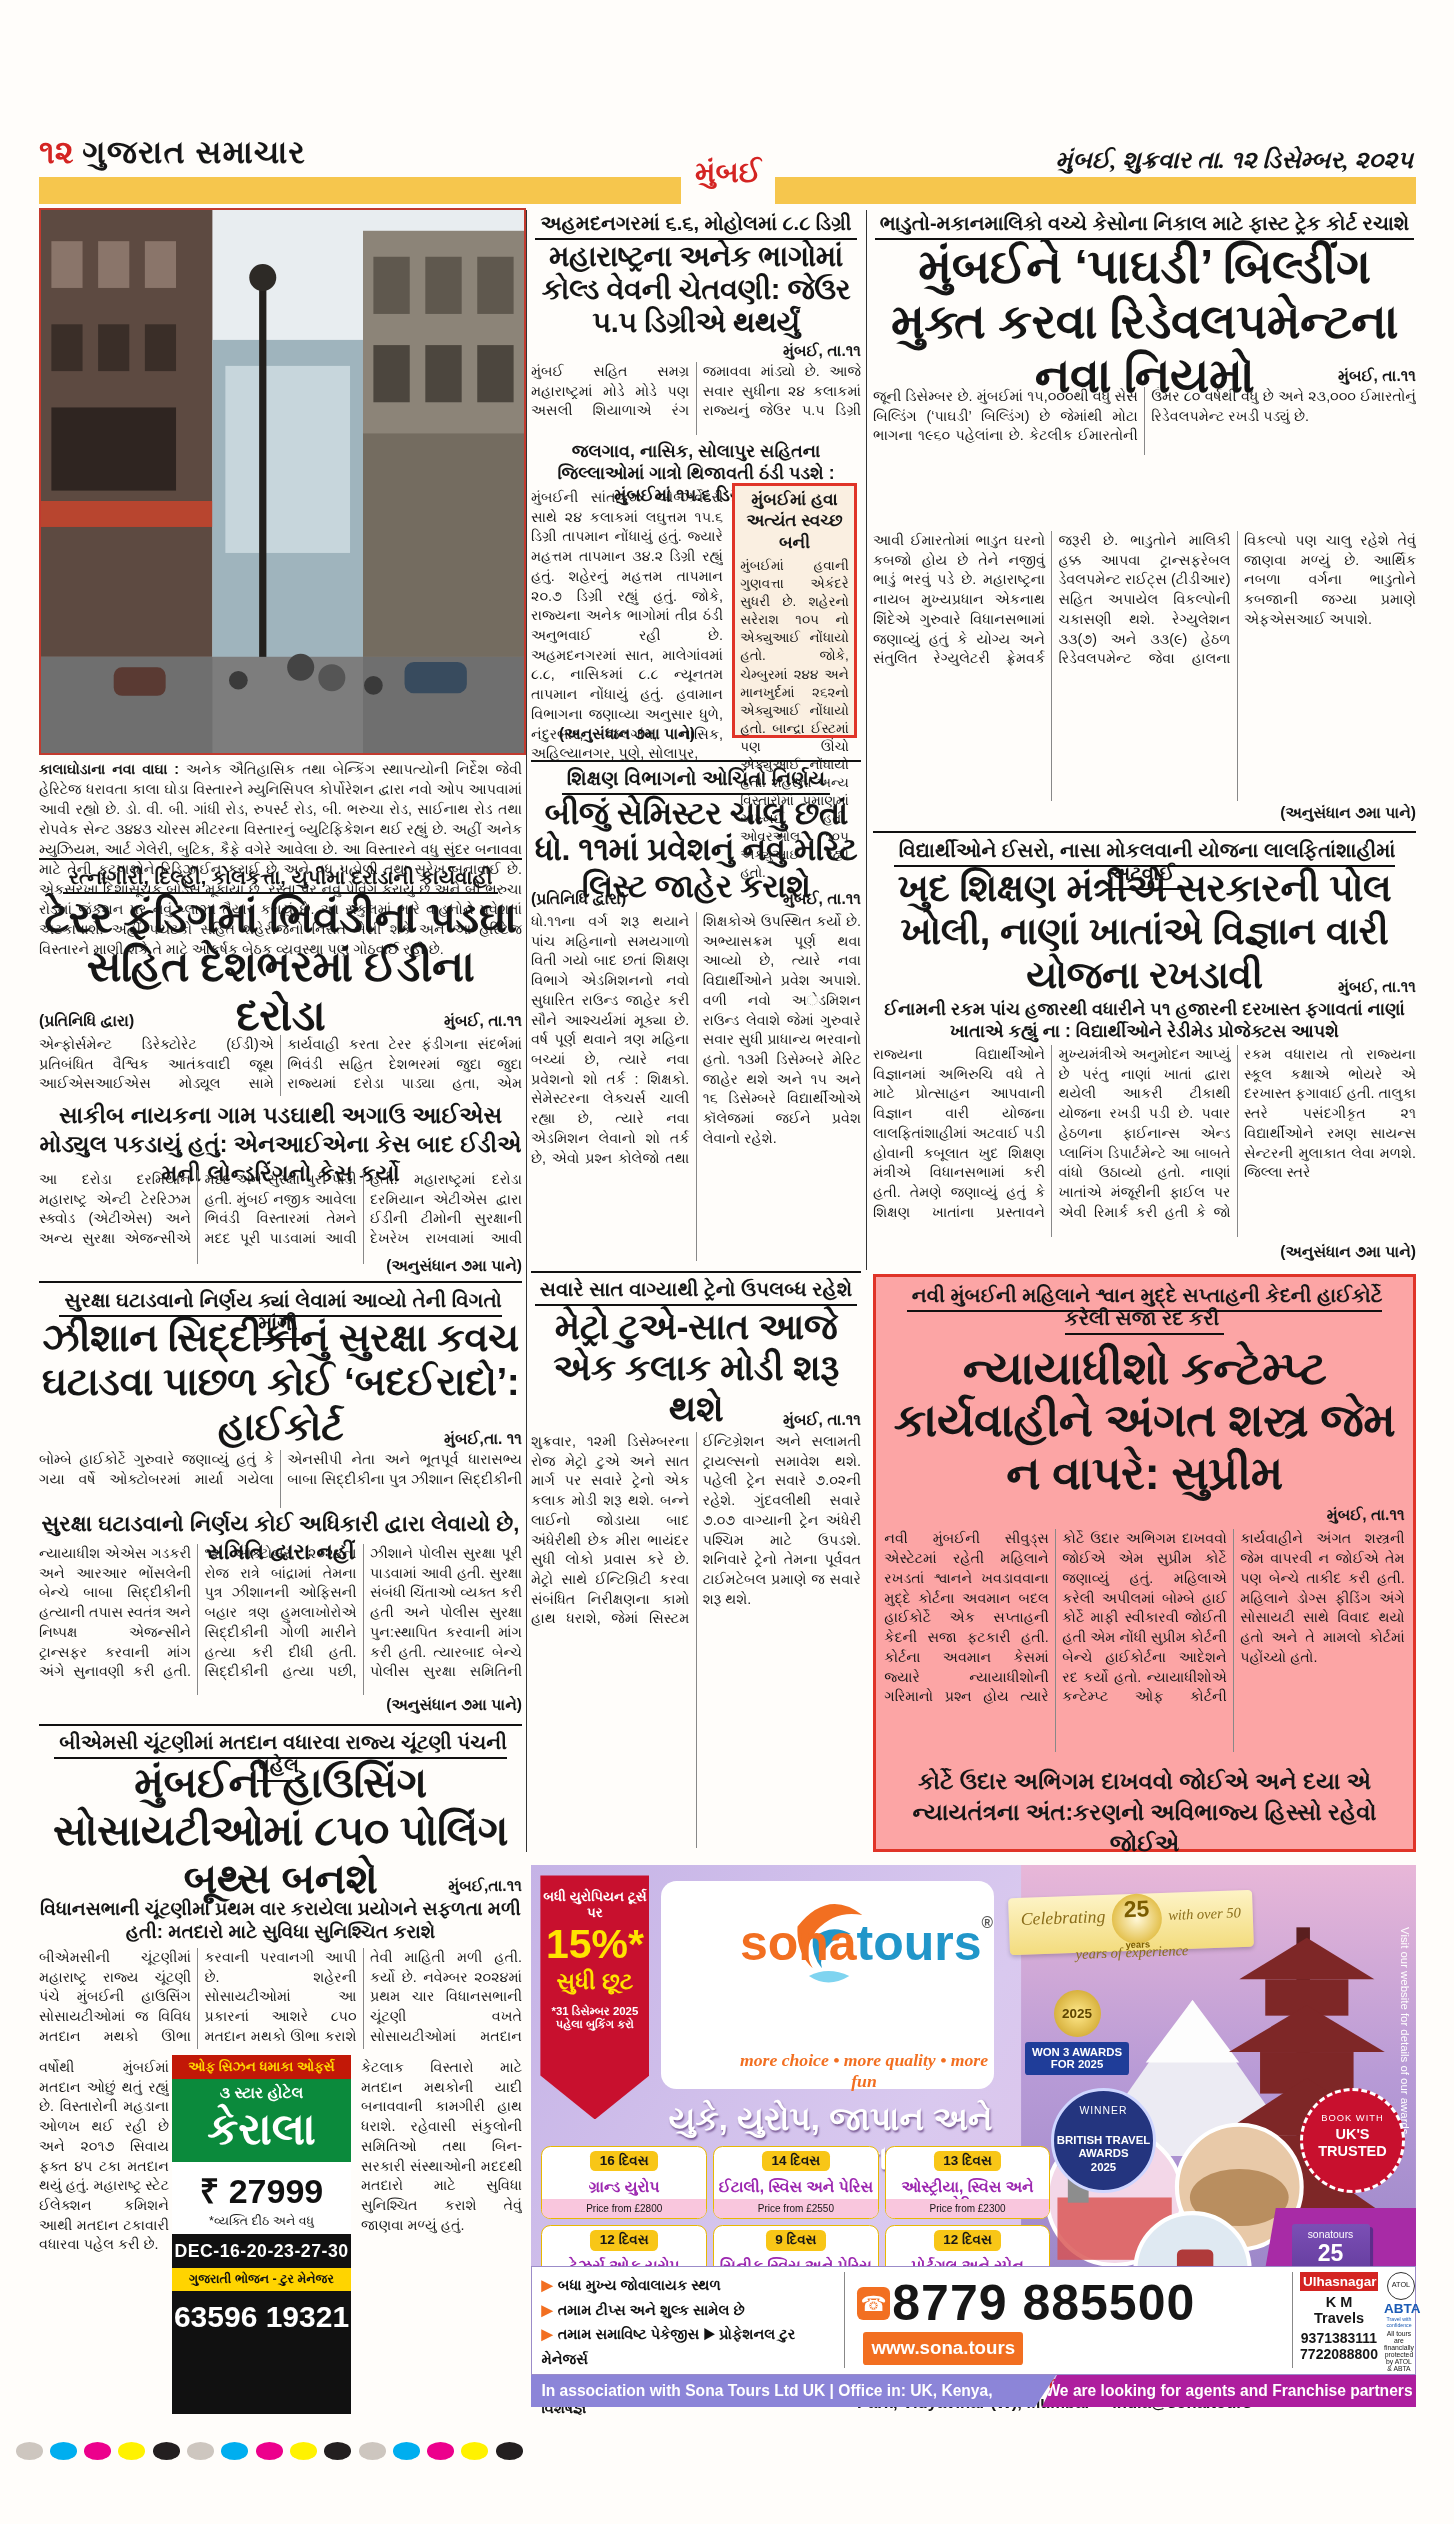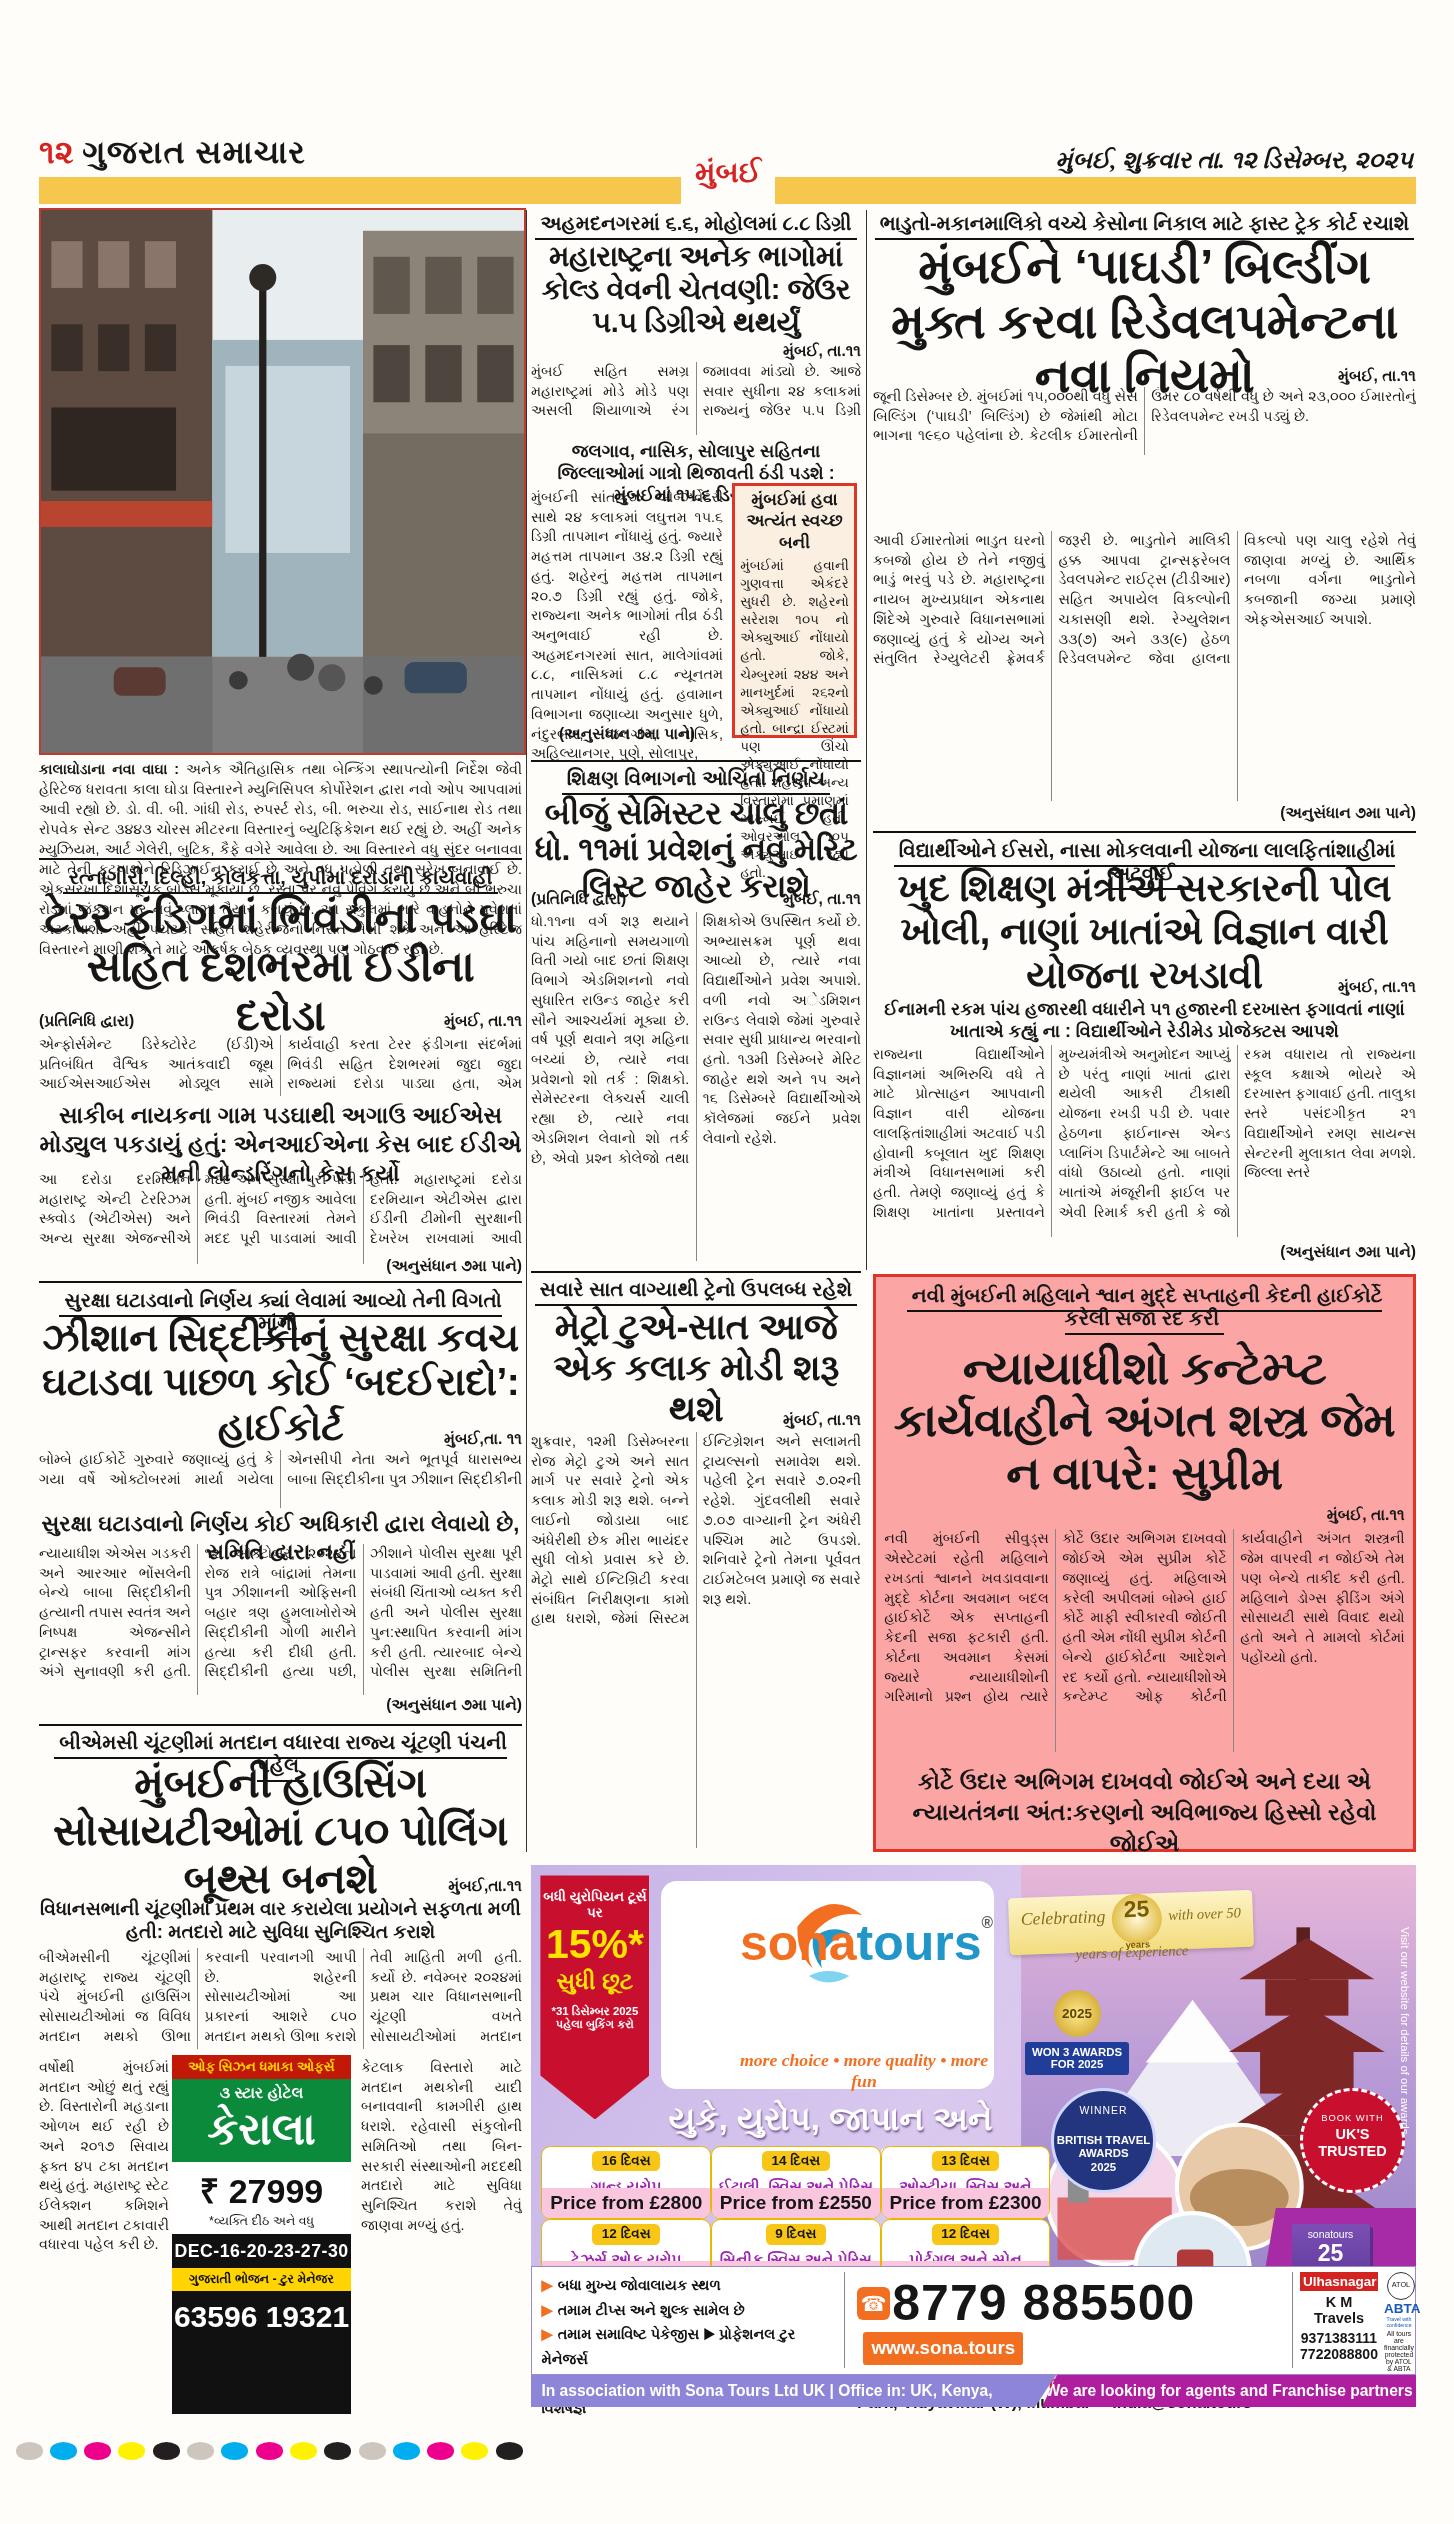--- a/index.html
+++ b/index.html
@@ -15,21 +15,21 @@
   .sub{font-weight:bold;text-align:center;line-height:1.25;}
   .cont{font-weight:bold;font-size:15.6px;text-align:center;}
   .hr{border-top:2.1px solid #111;height:0;}
   .vr{width:0;border-left:1px solid #333;}
   .redbox{border:3.1px solid #e03428;}
   .quote{font-weight:bold;text-align:center;font-size:23px;line-height:1.35;}
   
   .chip{background:#f8c617;border-radius:5.2px;font-weight:bold;font-size:13.5px;padding:2.1px 9.4px;display:inline-block;}
   .tcard{background:#fff;border:1.6px solid #e8b800;border-radius:9.4px;text-align:center;position:relative;padding-top:4.2px;}
   .tcard .tt{color:#9c27b0;font-weight:bold;font-size:15.6px;padding:6.2px 3.1px 4.2px;line-height:1.2;}
-  .tcard .pp{background:#f9c6dd;font-weight:bold;font-size:19px;padding:4.2px 0;border-radius:0 0 7.3px 7.3px;position:absolute;left:0;right:0;bottom:0;}
+  .tcard .pp{background:#f9c6dd;font-weight:normal;font-size:10px;padding:4.2px 0;border-radius:0 0 7.3px 7.3px;position:absolute;left:0;right:0;bottom:0;}
   .bullet{color:#111;font-weight:bold;font-size:14.5px;line-height:1.7;}
   .bullet i{color:#f26f21;font-style:normal;margin-right:5.2px;}
   .marks span{display:inline-block;width:27px;height:17.7px;border-radius:50%;margin-right:7.3px;vertical-align:middle;}
   .graybar{display:inline-block;width:291px;height:21px;background:#cdc6bf;border-radius:2.1px;margin-right:31px;vertical-align:middle;}
 </style>
 </head>
 <body>
 
 <div class="page">
 
@@ -248,21 +248,21 @@
       <div style="font-size:11.4px;font-weight:bold;line-height:1.2;margin-top:18px;">BRITISH TRAVEL AWARDS</div>
       <div style="font-size:11.4px;font-weight:bold;">2025</div>
     </div>
     <div class="abs" style="left:769px;top:223px;width:99px;height:99px;border-radius:50%;background:#c8102e;color:#fff;text-align:center;border:3.1px dashed #fff;">
       <div style="font-size:9.4px;letter-spacing:1px;margin-top:21px;">BOOK WITH</div>
       <div style="font-size:14.5px;font-weight:bold;line-height:1.2;margin-top:3.1px;">UK'S TRUSTED</div>
     </div>
 
     <div class="abs" style="left:120px;top:235px;width:359px;color:#fff;font-weight:bold;font-size:33px;text-align:center;text-shadow:1px 1.6px 2.1px rgba(60,20,90,.6);">યુકે, યુરોપ, જાપાન અને અલાસ્કા</div>
 
-    <div class="abs" style="left:10.4px;top:281px;width:509px;display:grid;grid-template-columns:repeat(3,1fr);gap:0;" id="tours-grid">
+    <div class="abs" style="left:10.4px;top:281px;width:509px;display:grid;grid-template-columns:repeat(3,1fr);gap:6px;" id="tours-grid">
         <div class="tcard" style="height: 67px;"><span class="chip">16 દિવસ</span>
     <div class="tt">ગ્રાન્ડ યુરોપ</div>
     <div class="pp">Price from £2800</div></div>
         <div class="tcard" style="height: 67px;"><span class="chip">14 દિવસ</span>
     <div class="tt">ઈટાલી, સ્વિસ અને પેરિસ</div>
     <div class="pp">Price from £2550</div></div>
         <div class="tcard" style="height: 67px;"><span class="chip">13 દિવસ</span>
     <div class="tt">ઓસ્ટ્રીયા, સ્વિસ અને પેરિસ</div>
     <div class="pp">Price from £2300</div></div>
         <div class="tcard" style="height: 67px;"><span class="chip">12 દિવસ</span>

